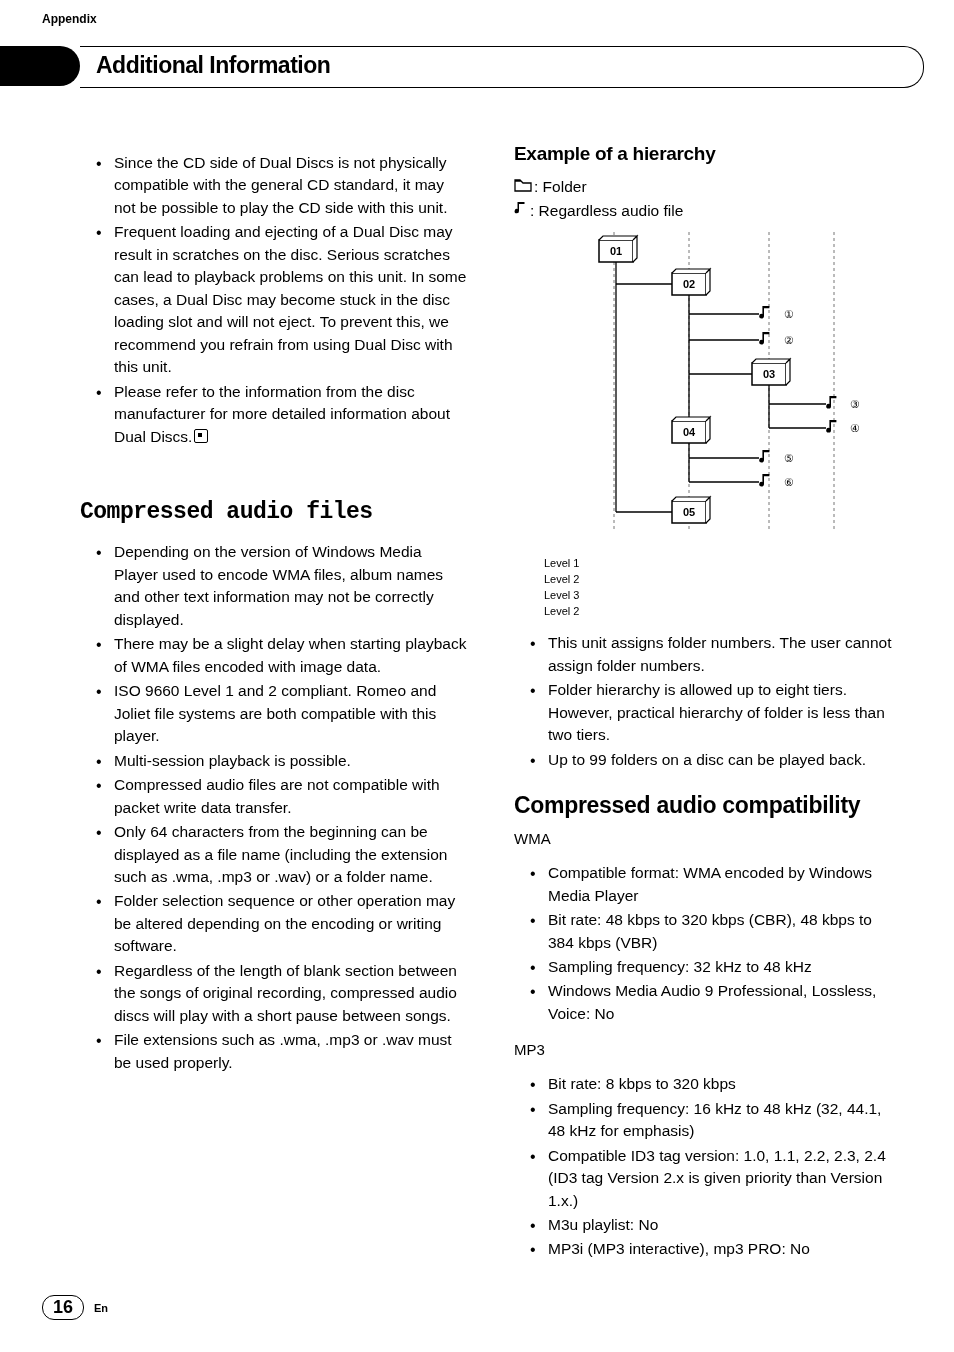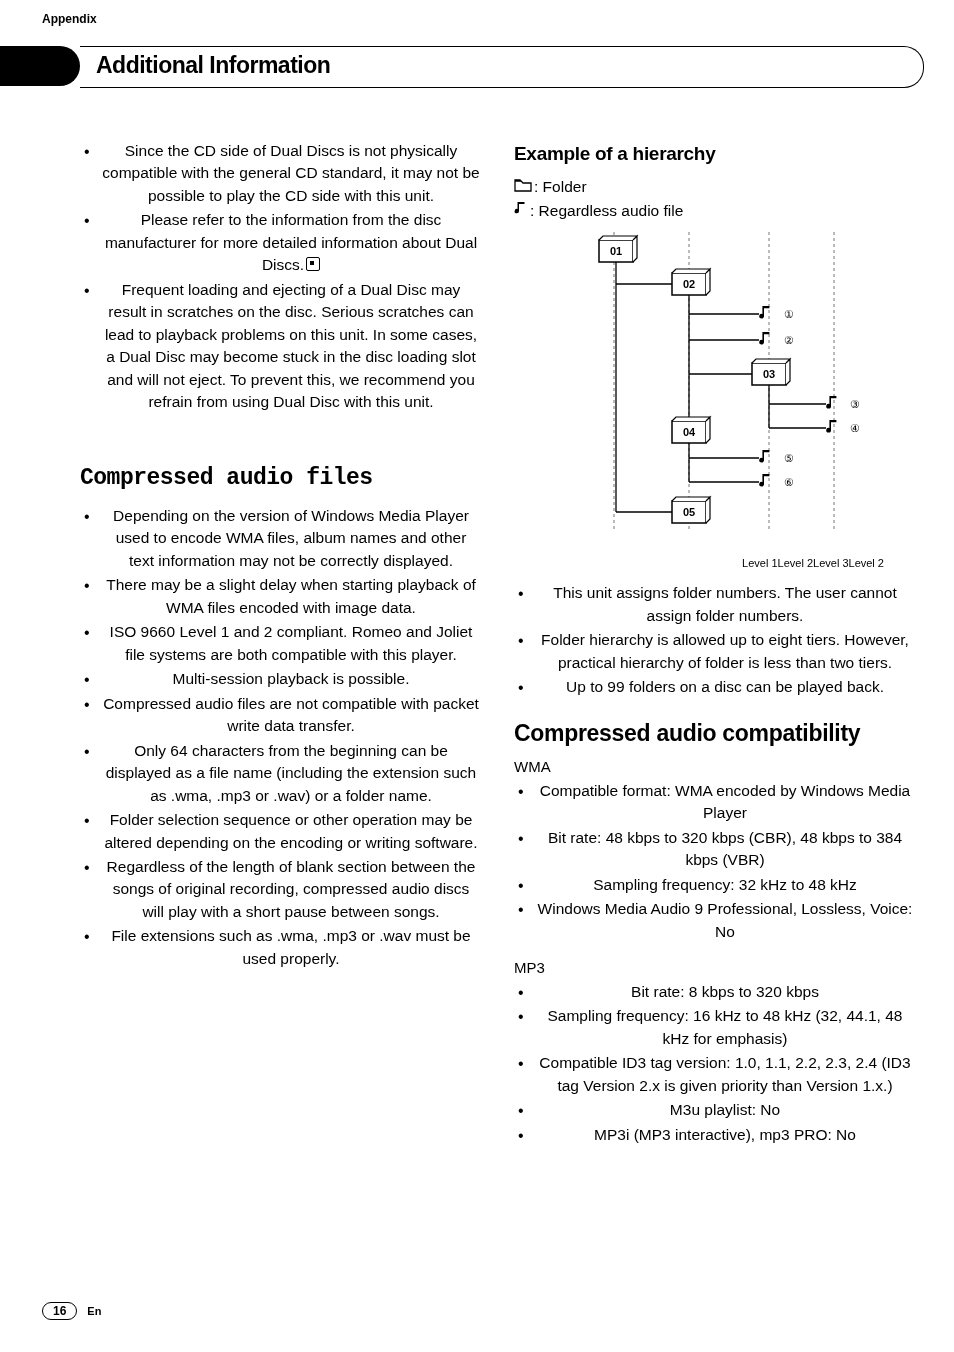--- a/index.html
+++ b/index.html
@@ -64,22 +64,21 @@
     gap: 34px;
   }
   .col {
     flex: 1;
     font-size: 15.5px;
     line-height: 1.45;
   }
   ul.bullets {
     list-style: none;
     padding: 0;
-    margin: 0;
-    text-align: center;
+    margin: 12px;
   }
   ul.bullets > li {
     position: relative;
     padding-left: 22px;
     margin-bottom: 2px;
   }
   ul.bullets > li::before {
     content: "•";
     position: absolute;
     left: 4px;
@@ -129,20 +128,21 @@
   }
   .diagram svg {
     display: block;
     margin: 0 auto;
   }
   .levels {
     display: flex;
     justify-content: flex-end;
     font-size: 11px;
     margin: 0 30px 10px 30px;
+    flex-direction: column;
   }
   .end-mark {
     display: inline-block;
     width: 12px;
     height: 12px;
     border: 1px solid #000;
     border-radius: 2px;
     position: relative;
     vertical-align: -1px;
     margin-left: 2px;
@@ -161,21 +161,21 @@
     left: 42px;
     bottom: 32px;
     display: flex;
     align-items: center;
     gap: 10px;
   }
   .pn-oval {
     border: 1.5px solid #000;
     border-radius: 12px;
     padding: 1px 10px;
-    font-size: 12px;
+    font-size: 18px;
     font-weight: bold;
   }
   .pn-lang {
     font-size: 11px;
     font-weight: bold;
   }
 </style>
 </head>
 <body>
 
@@ -185,22 +185,22 @@
 <div class="header-bar">
   <div class="black-tab"></div>
   <div class="header-title">Additional Information</div>
 </div>
 
 <div class="columns">
 
   <div class="col">
     <ul class="bullets">
       <li><span>Since the CD side of Dual Discs is not physically compatible with the general CD standard, it may not be possible to play the CD side with this unit.</span></li>
+      <li><span>Frequent loading and ejecting of a Dual Disc may result in scratches on the disc. Serious scratches can lead to playback problems on this unit. In some cases, a Dual Disc may become stuck in the disc loading slot and will not eject. To prevent this, we recommend you refrain from using Dual Disc with this unit.</span></li>
       <li><span>Please refer to the information from the disc manufacturer for more detailed information about Dual Discs.</span><span class="end-mark"></span></li>
-      <li><span>Frequent loading and ejecting of a Dual Disc may result in scratches on the disc. Serious scratches can lead to playback problems on this unit. In some cases, a Dual Disc may become stuck in the disc loading slot and will not eject. To prevent this, we recommend you refrain from using Dual Disc with this unit.</span></li>
     </ul>
 
     <h1 class="section">Compressed audio files</h1>
 
     <ul class="bullets">
       <li><span>Depending on the version of Windows Media Player used to encode WMA files, album names and other text information may not be correctly displayed.</span></li>
       <li><span>There may be a slight delay when starting playback of WMA files encoded with image data.</span></li>
       <li><span>ISO 9660 Level 1 and 2 compliant. Romeo and Joliet file systems are both compatible with this player.</span></li>
       <li><span>Multi-session playback is possible.</span></li>
       <li><span>Compressed audio files are not compatible with packet write data transfer.</span></li>

